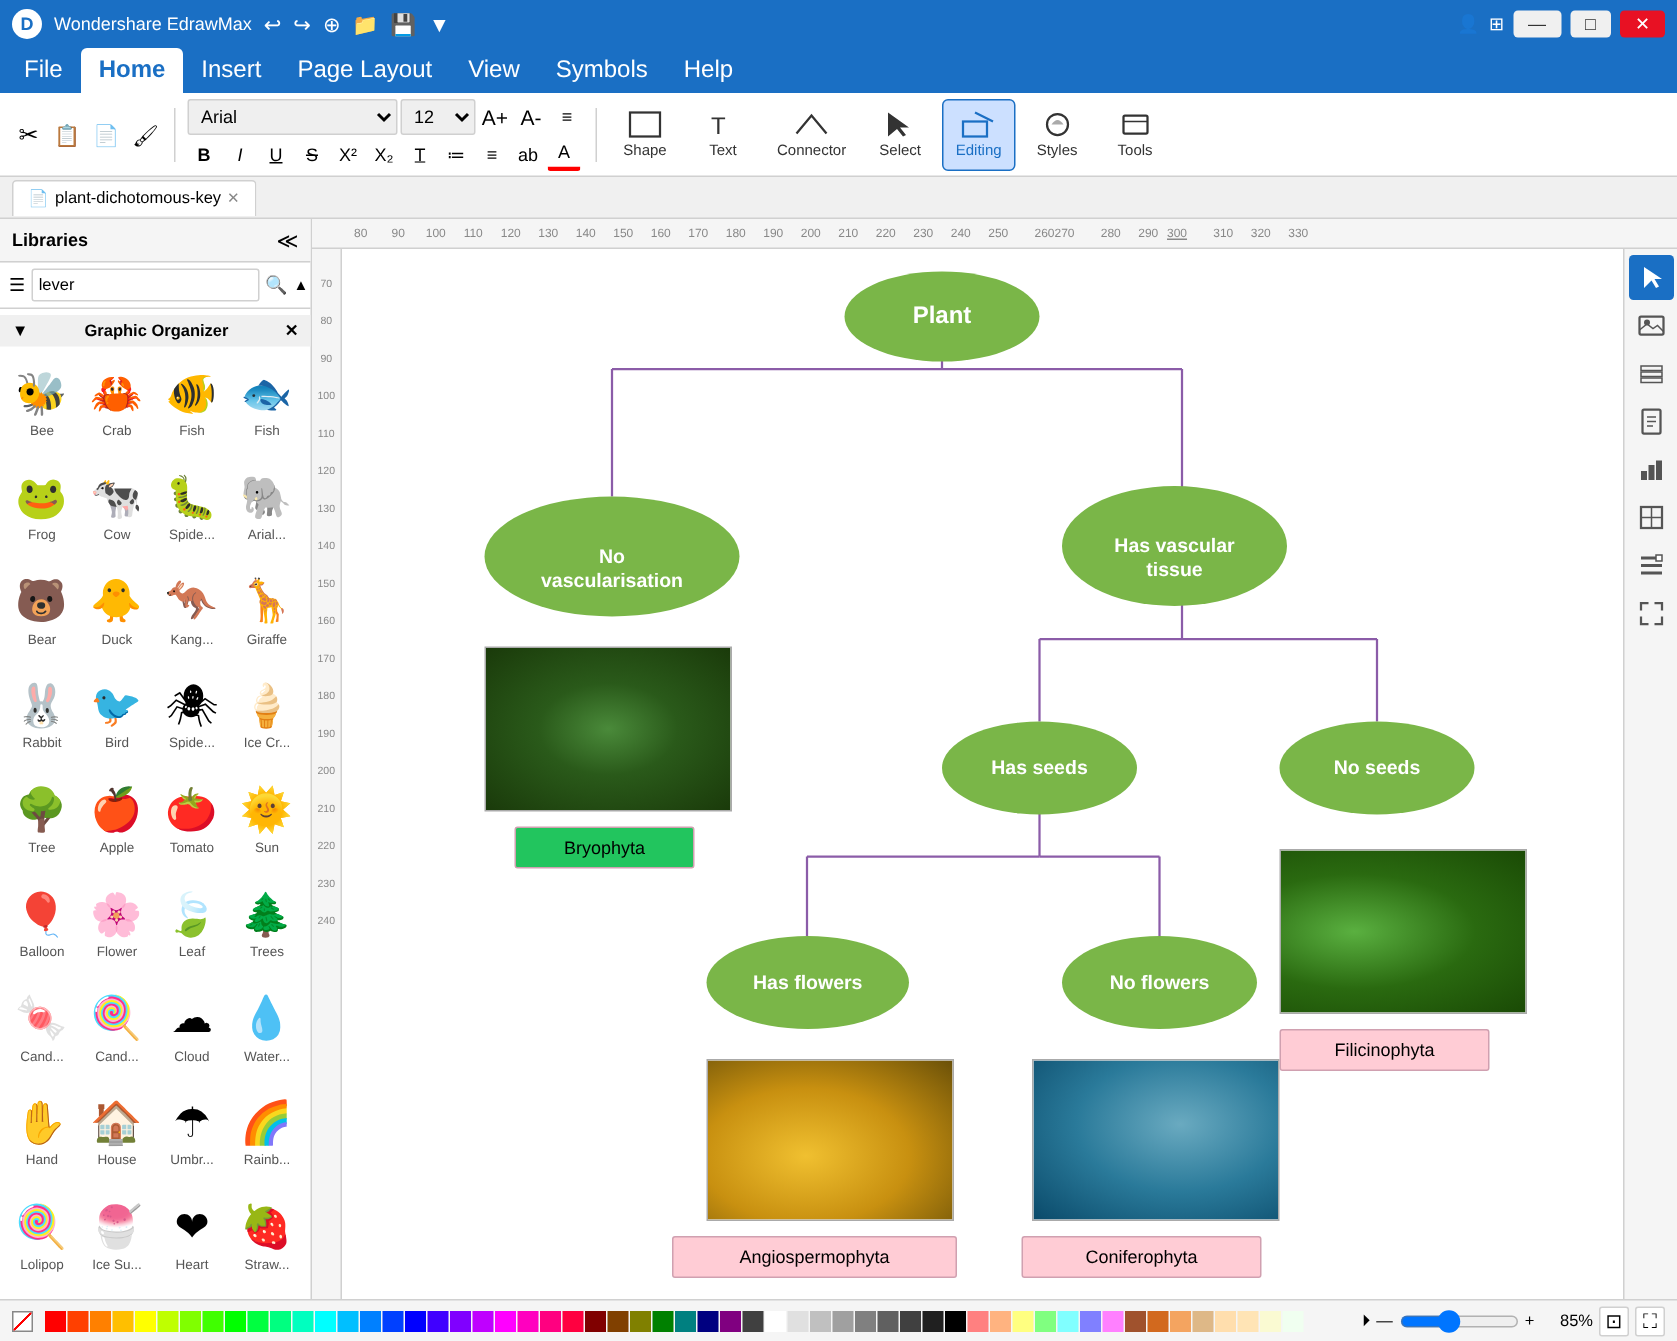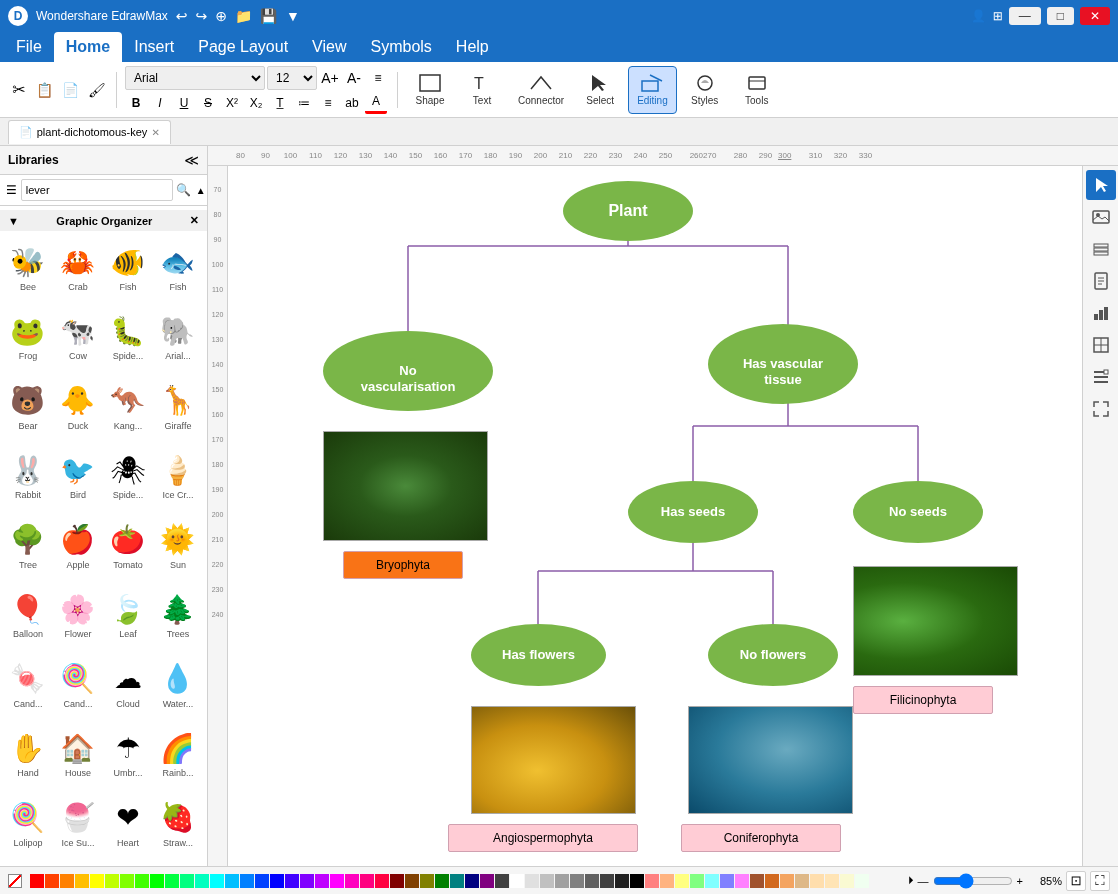--- a/index.html
+++ b/index.html
@@ -464,21 +464,21 @@
 
         <div class="node-ellipse" style="left:480px;top:158px;width:150px;height:80px;background:#7ab648;font-size:13px;white-space:pre-line;">
           Has vascular
 tissue
         </div>
 
         <div style="position:absolute;left:95px;top:265px;width:165px;height:110px;background:linear-gradient(135deg,#4a7a3a,#2d5a1e,#6a9a5a,#3d6b2d);border:1px solid #aaa;overflow:hidden;">
           <div style="width:100%;height:100%;background:radial-gradient(ellipse,#4a8a3a 0%,#2a5a1a 40%,#1a3a0a 100%);"></div>
         </div>
 
-        <div class="node-box-pink" style="position:absolute;left:115px;top:385px;width:120px;height:28px;background:#f97316;border:1px solid #d0a0b0;">
+        <div class="node-box-pink" style="position:absolute;left:115px;top:385px;width:120px;height:28px;background:#22c55e;border:1px solid #d0a0b0;">
           Bryophyta
         </div>
 
         <div class="node-ellipse" style="left:400px;top:315px;width:130px;height:62px;background:#7ab648;font-size:13px;">
           Has seeds
         </div>
 
         <div class="node-ellipse" style="left:625px;top:315px;width:130px;height:62px;background:#7ab648;font-size:13px;">
           No seeds
         </div>

